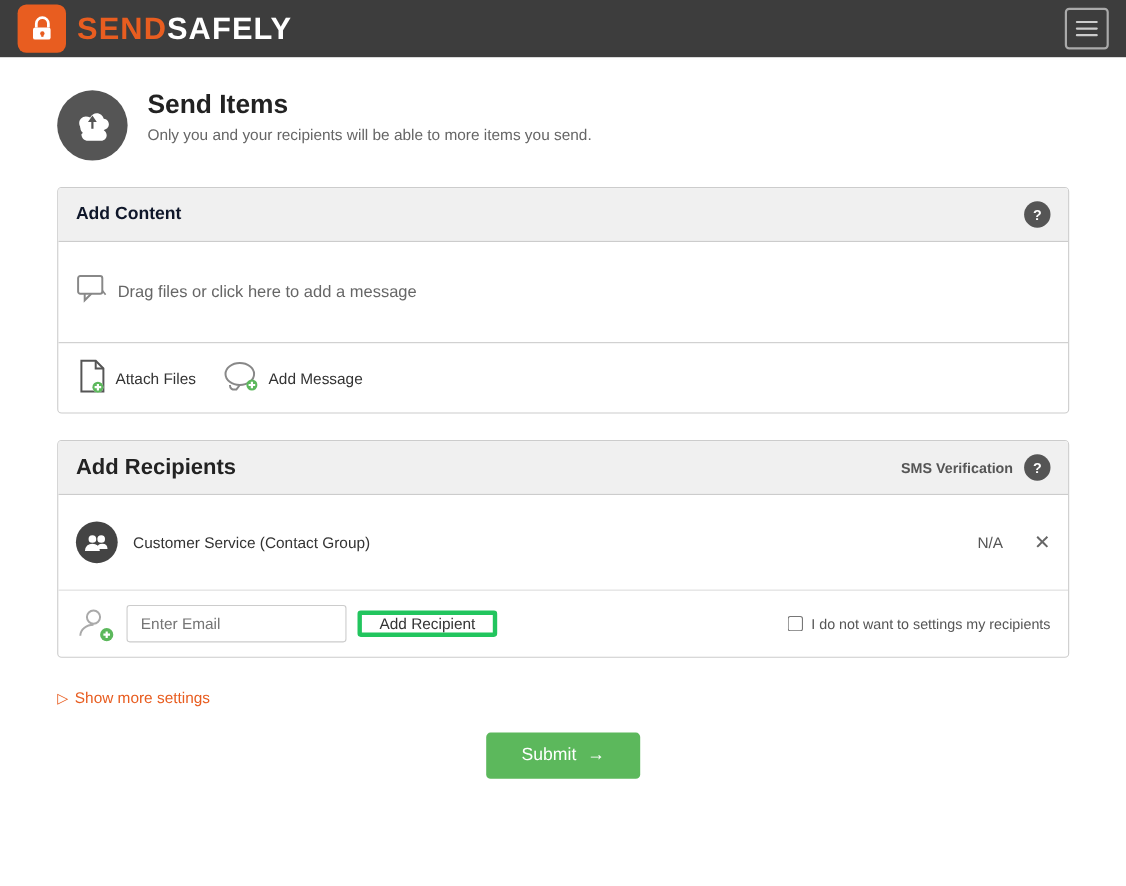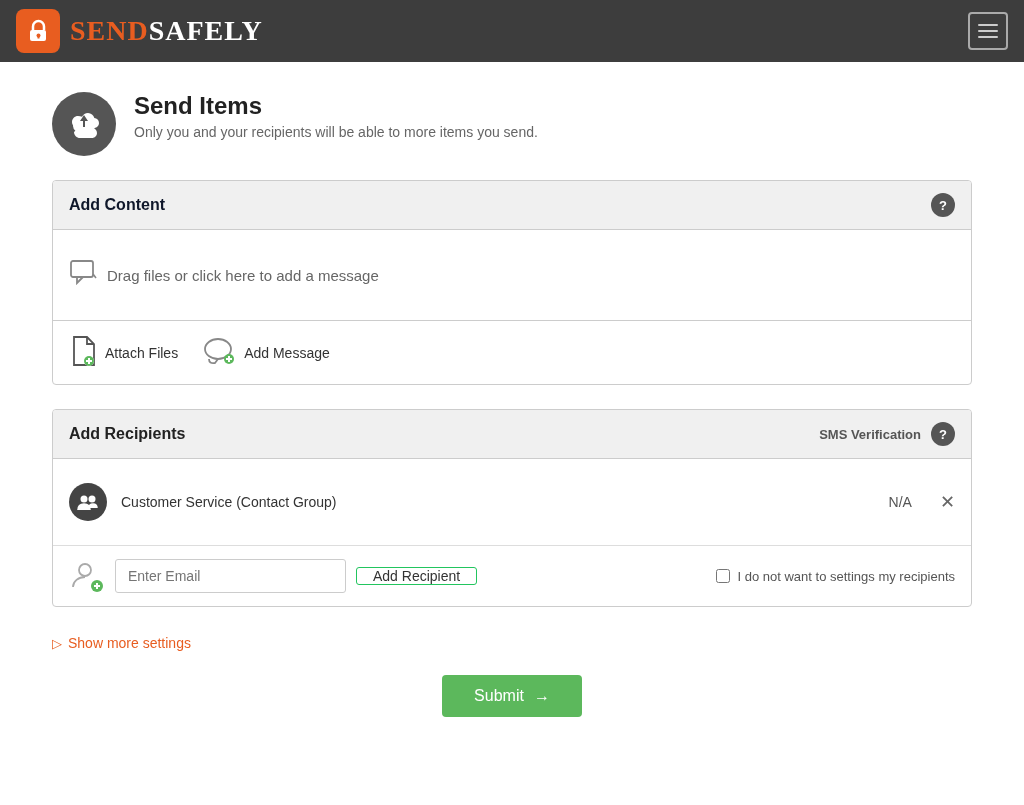--- a/index.html
+++ b/index.html
@@ -5,22 +5,21 @@
     * { box-sizing: border-box; margin: 0; padding: 0; }
     body { font-family: Arial, Helvetica, sans-serif; background: #fff; color: #333; }
 
     
     .header {
       background: #3d3d3d;
       display: flex;
       align-items: center;
       justify-content: space-between;
       padding: 10px 16px;
-      height: 62px;
-      font-family: Liberation Serif, serif;
+      height: 52px;
     }
     .logo-area {
       display: flex;
       align-items: center;
       gap: 10px;
     }
     .logo-icon {
       background: #e85d20;
       border-radius: 8px;
       width: 44px;
@@ -160,21 +159,21 @@
       color: #333;
     }
 
     
     .recipients-header {
       display: flex;
       align-items: center;
       gap: 0;
     }
     .recipients-header-left {
-      font-size: 16px;
+      font-size: 20px;
       font-weight: bold;
       color: #222;
     }
     .sms-label {
       margin-left: auto;
       margin-right: 10px;
       font-size: 13px;
       font-weight: bold;
       color: #555;
     }
@@ -230,26 +229,26 @@
       display: flex;
       align-items: center;
       justify-content: center;
       color: #888;
     }
     .email-input {
       border: 1px solid #ccc;
       border-radius: 3px;
       padding: 8px 12px;
       font-size: 14px;
-      width: 231px;
+      width: 200px;
       color: #999;
       outline: none;
     }
     .add-recipient-btn {
-      border: 1px solid #22c55e;
+      border: 4px solid #22c55e;
       border-radius: 3px;
       background: #fff;
       padding: 0 16px;
       font-size: 14px;
       cursor: pointer;
       color: #333;
     }
     .no-recipients-label {
       display: flex;
       align-items: center;

